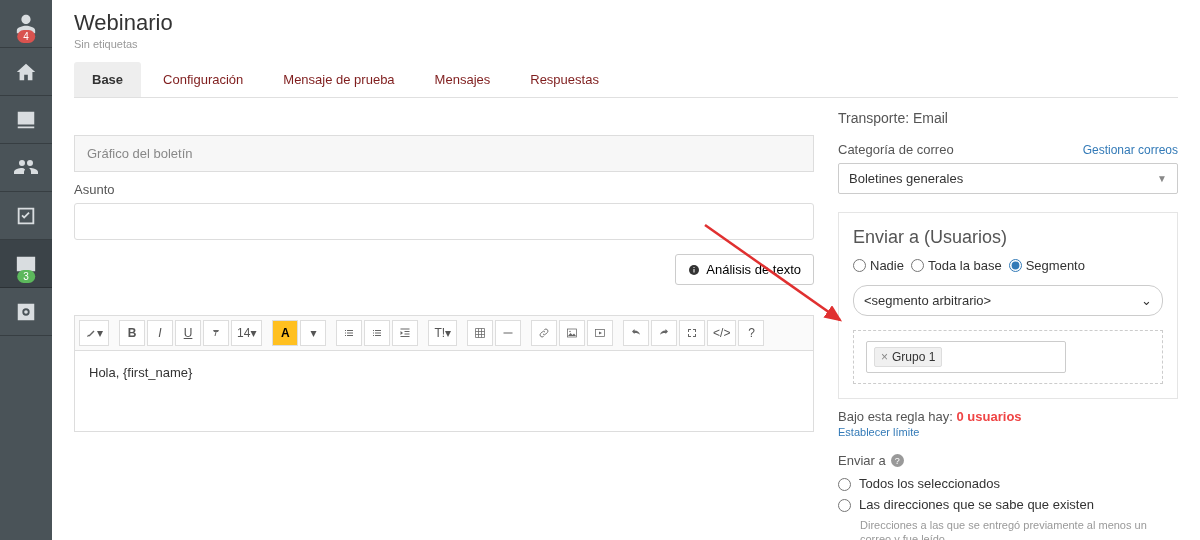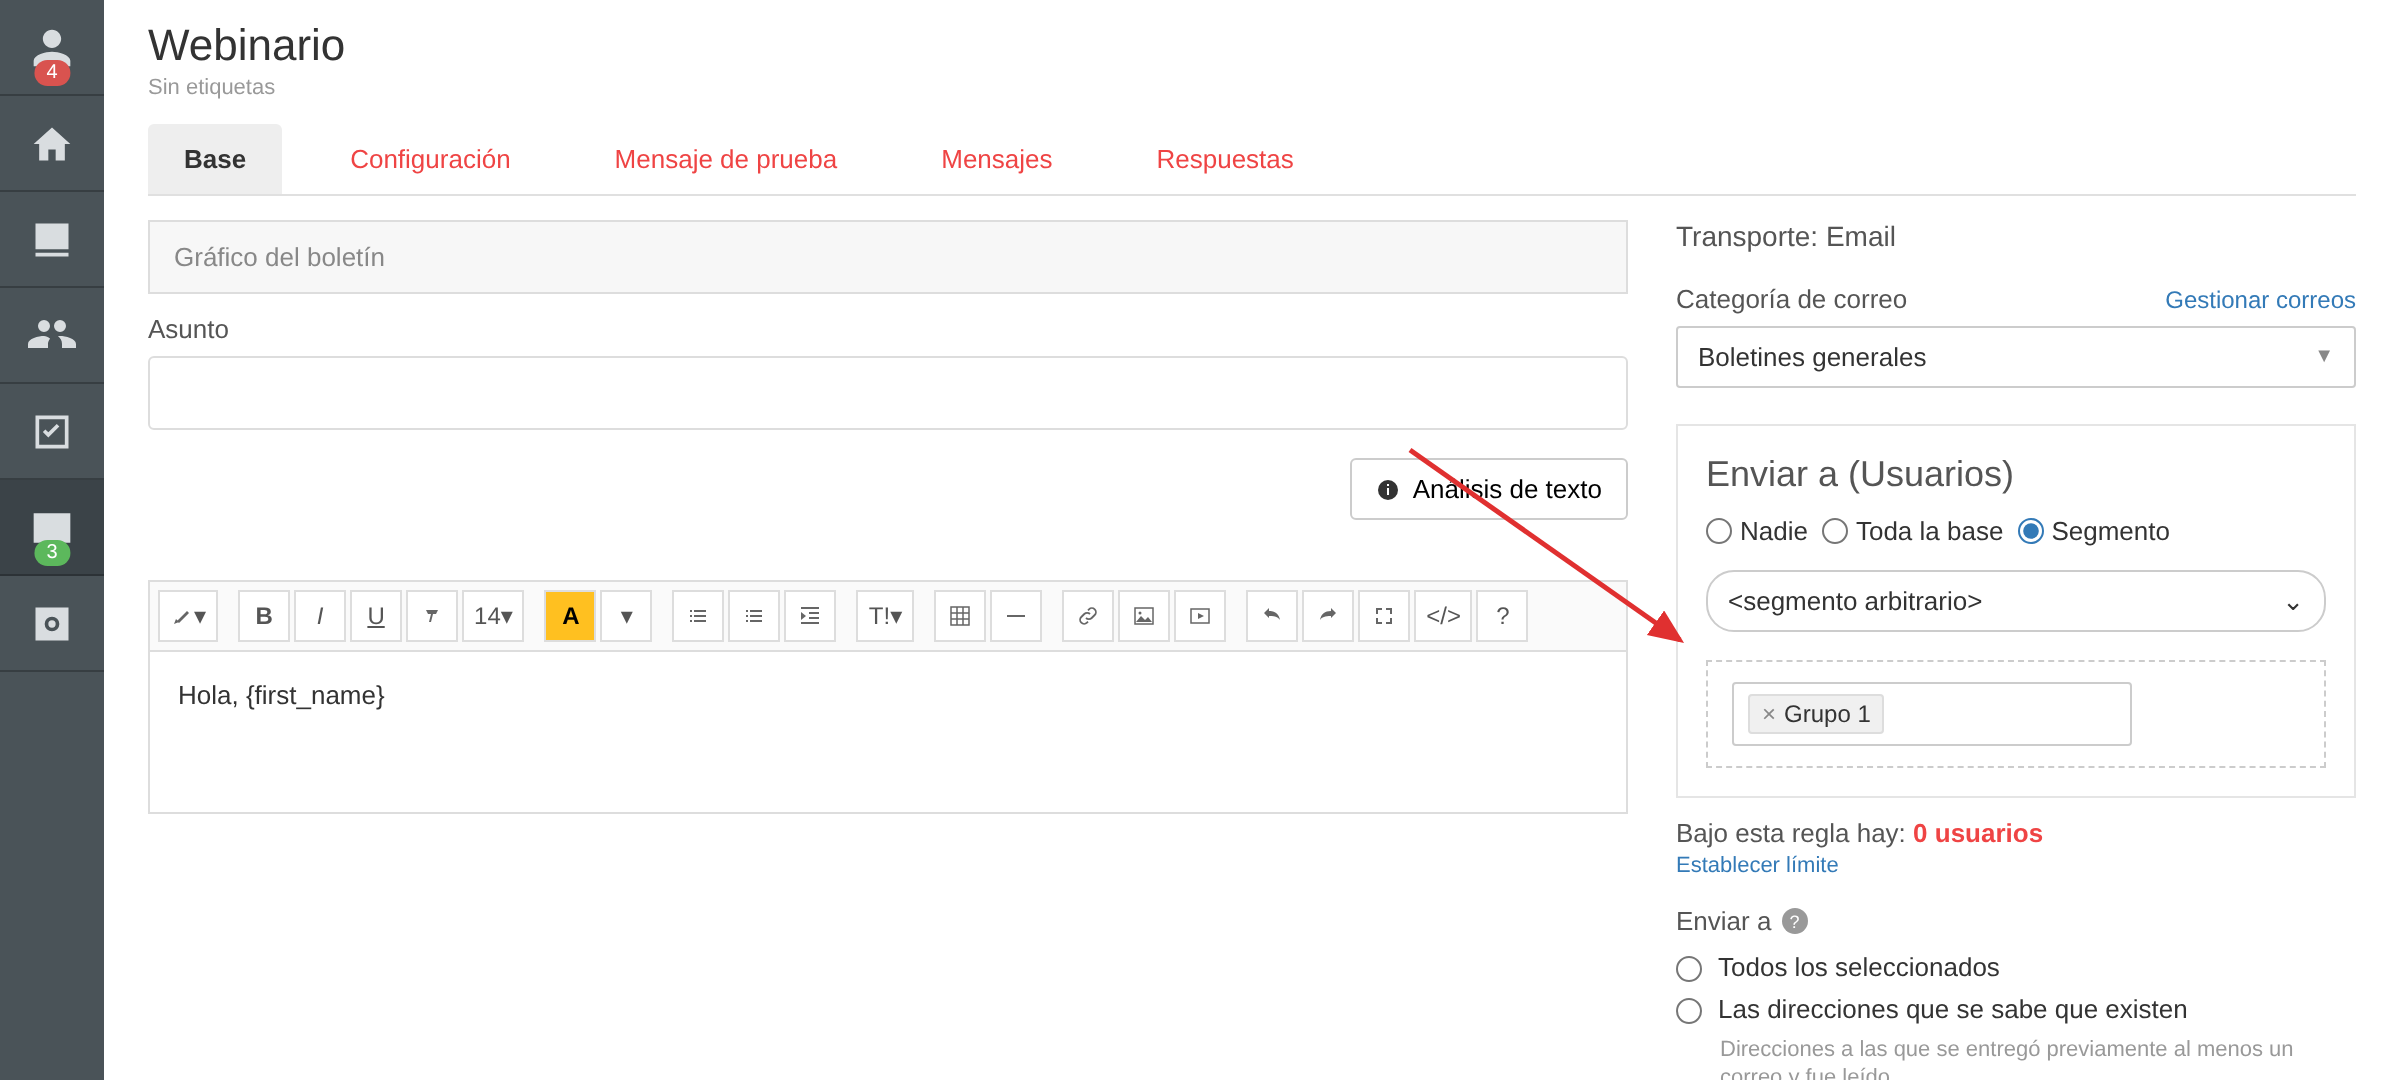--- a/index.html
+++ b/index.html
@@ -12,29 +12,29 @@
 .sidebar-item svg { fill: #d9dde0; }
 .sidebar-item.active { background: #3b4348; }
 .sidebar-badge { position: absolute; bottom: 4px; left: 50%; transform: translateX(-50%); background: #d9534f; color: #fff; font-size: 10px; padding: 1px 6px; border-radius: 8px; }
 .sidebar-badge.green { background: #5cb85c; }
 
 
 .main { flex: 1; padding: 10px 22px 0 22px; overflow: hidden; }
 .page-title { font-size: 22px; font-weight: 400; color: #333; margin-bottom: 2px; }
 .page-subtitle { font-size: 11px; color: #999; margin-bottom: 12px; }
 
-.tabs { border-bottom: 1px solid #e0e0e0; display: flex; gap: 16px; margin-bottom: 12px; }
-.tab { padding: 10px 18px; font-size: 13px; color: #ef4444; cursor: pointer; }
+.tabs { border-bottom: 1px solid #e0e0e0; display: flex; gap: 4px; margin-bottom: 12px; }
+.tab { padding: 10px 18px; font-size: 13px; color: #7f1d1d; cursor: pointer; }
 .tab.active { background: #eee; color: #333; font-weight: bold; border-radius: 3px 3px 0 0; }
 
 .content-row { display: flex; gap: 24px; }
 .left-col { flex: 1; min-width: 0; }
 .right-col { width: 340px; }
 
-.box-input { width: 100%; border: 1px solid #ddd; background: #f7f7f7; padding: 10px 12px; font-size: 13px; color: #888; margin-bottom: 10px; }
+.box-input { width: 100%; border: 1px solid #ddd; background: #f7f7f7; padding: 10px 12px; font-size: 13px; color: #888; margin-bottom: 10px; margin-top: 25px; }
 .field-label { font-size: 13px; color: #555; margin-bottom: 6px; display: block; }
 .text-input { width: 100%; border: 1px solid #ddd; padding: 10px 12px; font-size: 13px; margin-bottom: 14px; border-radius: 3px; }
 
 .analysis-row { display: flex; justify-content: flex-end; margin-bottom: 30px; }
 .btn-outline { border: 1px solid #ccc; background: #fff; padding: 7px 12px; font-size: 13px; cursor: pointer; border-radius: 3px; display: inline-flex; align-items: center; gap: 6px; }
 .btn-outline svg { width: 12px; height: 12px; fill: #333; }
 
 
 .editor { border: 1px solid #ddd; }
 .toolbar { border-bottom: 1px solid #ddd; padding: 4px; display: flex; flex-wrap: wrap; gap: 2px; background: #fafafa; }

